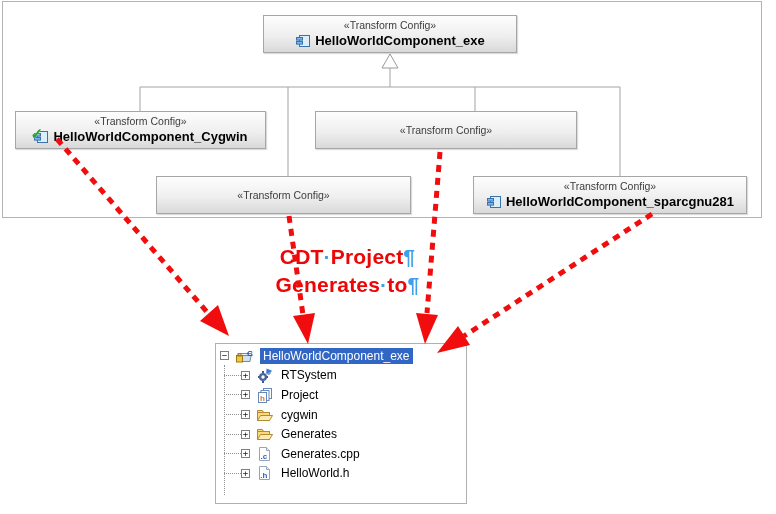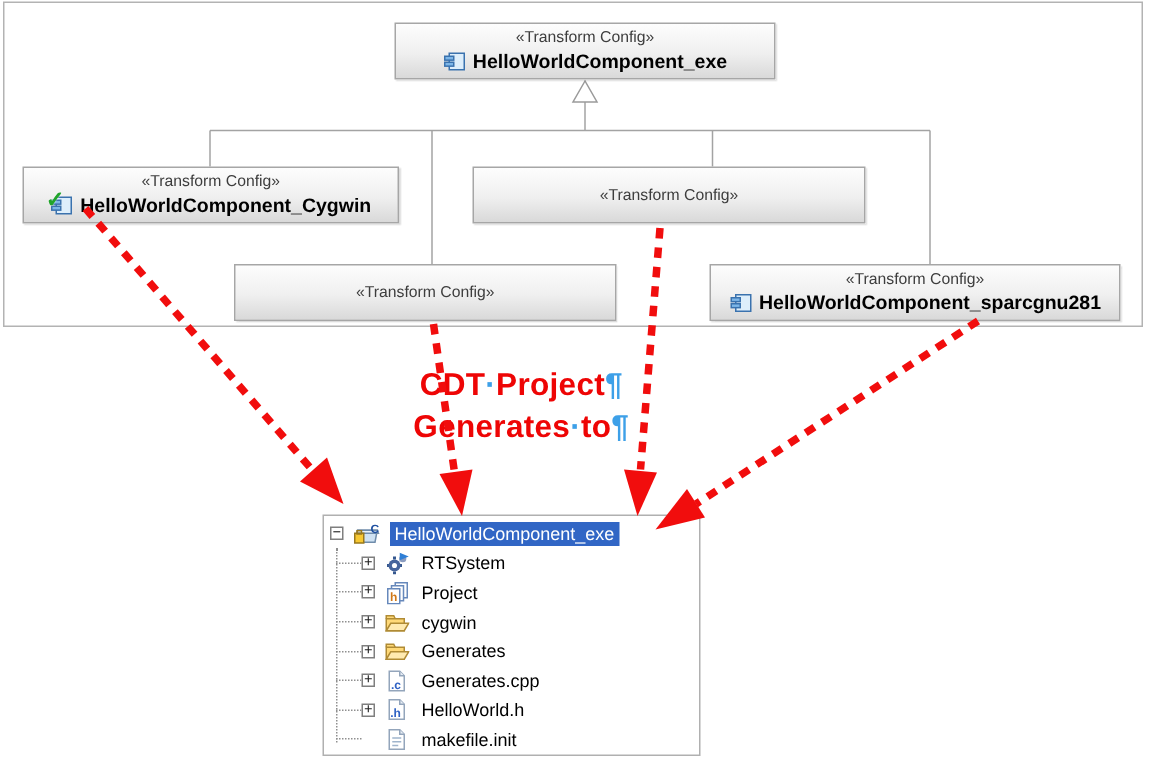--- a/index.html
+++ b/index.html
@@ -223,36 +223,20 @@
       <span class="ticon">
         <svg width="17" height="16" viewBox="0 0 17 16">
             <path d="M3.5,1.5 h7 l3,3 v10 h-10 z" fill="#fff" stroke="#93a5bb"></path>
             <path d="M10.5,1.5 v3 h3" fill="#e8eef5" stroke="#93a5bb"></path>
             <text x="4.2" y="13" font-size="8" font-weight="bold" fill="#2f62c4" font-family="Liberation Sans,sans-serif">.h</text>
           </svg>
       </span>
       <span class="tlabel">HelloWorld.h</span>
     </div>
 
-    <div class="trow child">
-      <span class="stub"></span>
-      <span class="spacer"></span>
-      <span class="ticon">
-        <svg width="17" height="16" viewBox="0 0 17 16">
-            <path d="M3.5,1.5 h7 l3,3 v10 h-10 z" fill="#fff" stroke="#93a5bb"></path>
-            <path d="M10.5,1.5 v3 h3" fill="#e8eef5" stroke="#93a5bb"></path>
-            <g stroke="#9fb4cc" stroke-width="1">
-              <line x1="5.5" y1="7" x2="11.5" y2="7"></line>
-              <line x1="5.5" y1="9.5" x2="11.5" y2="9.5"></line>
-              <line x1="5.5" y1="12" x2="9.5" y2="12"></line>
-            </g>
-          </svg>
-      </span>
-      <span class="tlabel">makefile.init</span>
-    </div>
   </div>
 
   <svg class="arrows" width="776" height="514">
     <g stroke="#f10d0d" stroke-width="5" stroke-dasharray="7 6" fill="none">
       <line x1="57" y1="139" x2="207" y2="312"></line>
       <line x1="289" y1="216" x2="303" y2="315"></line>
       <line x1="440" y1="152" x2="427" y2="313"></line>
       <line x1="652" y1="214" x2="464" y2="336"></line>
     </g>
     <g fill="#f10d0d">

